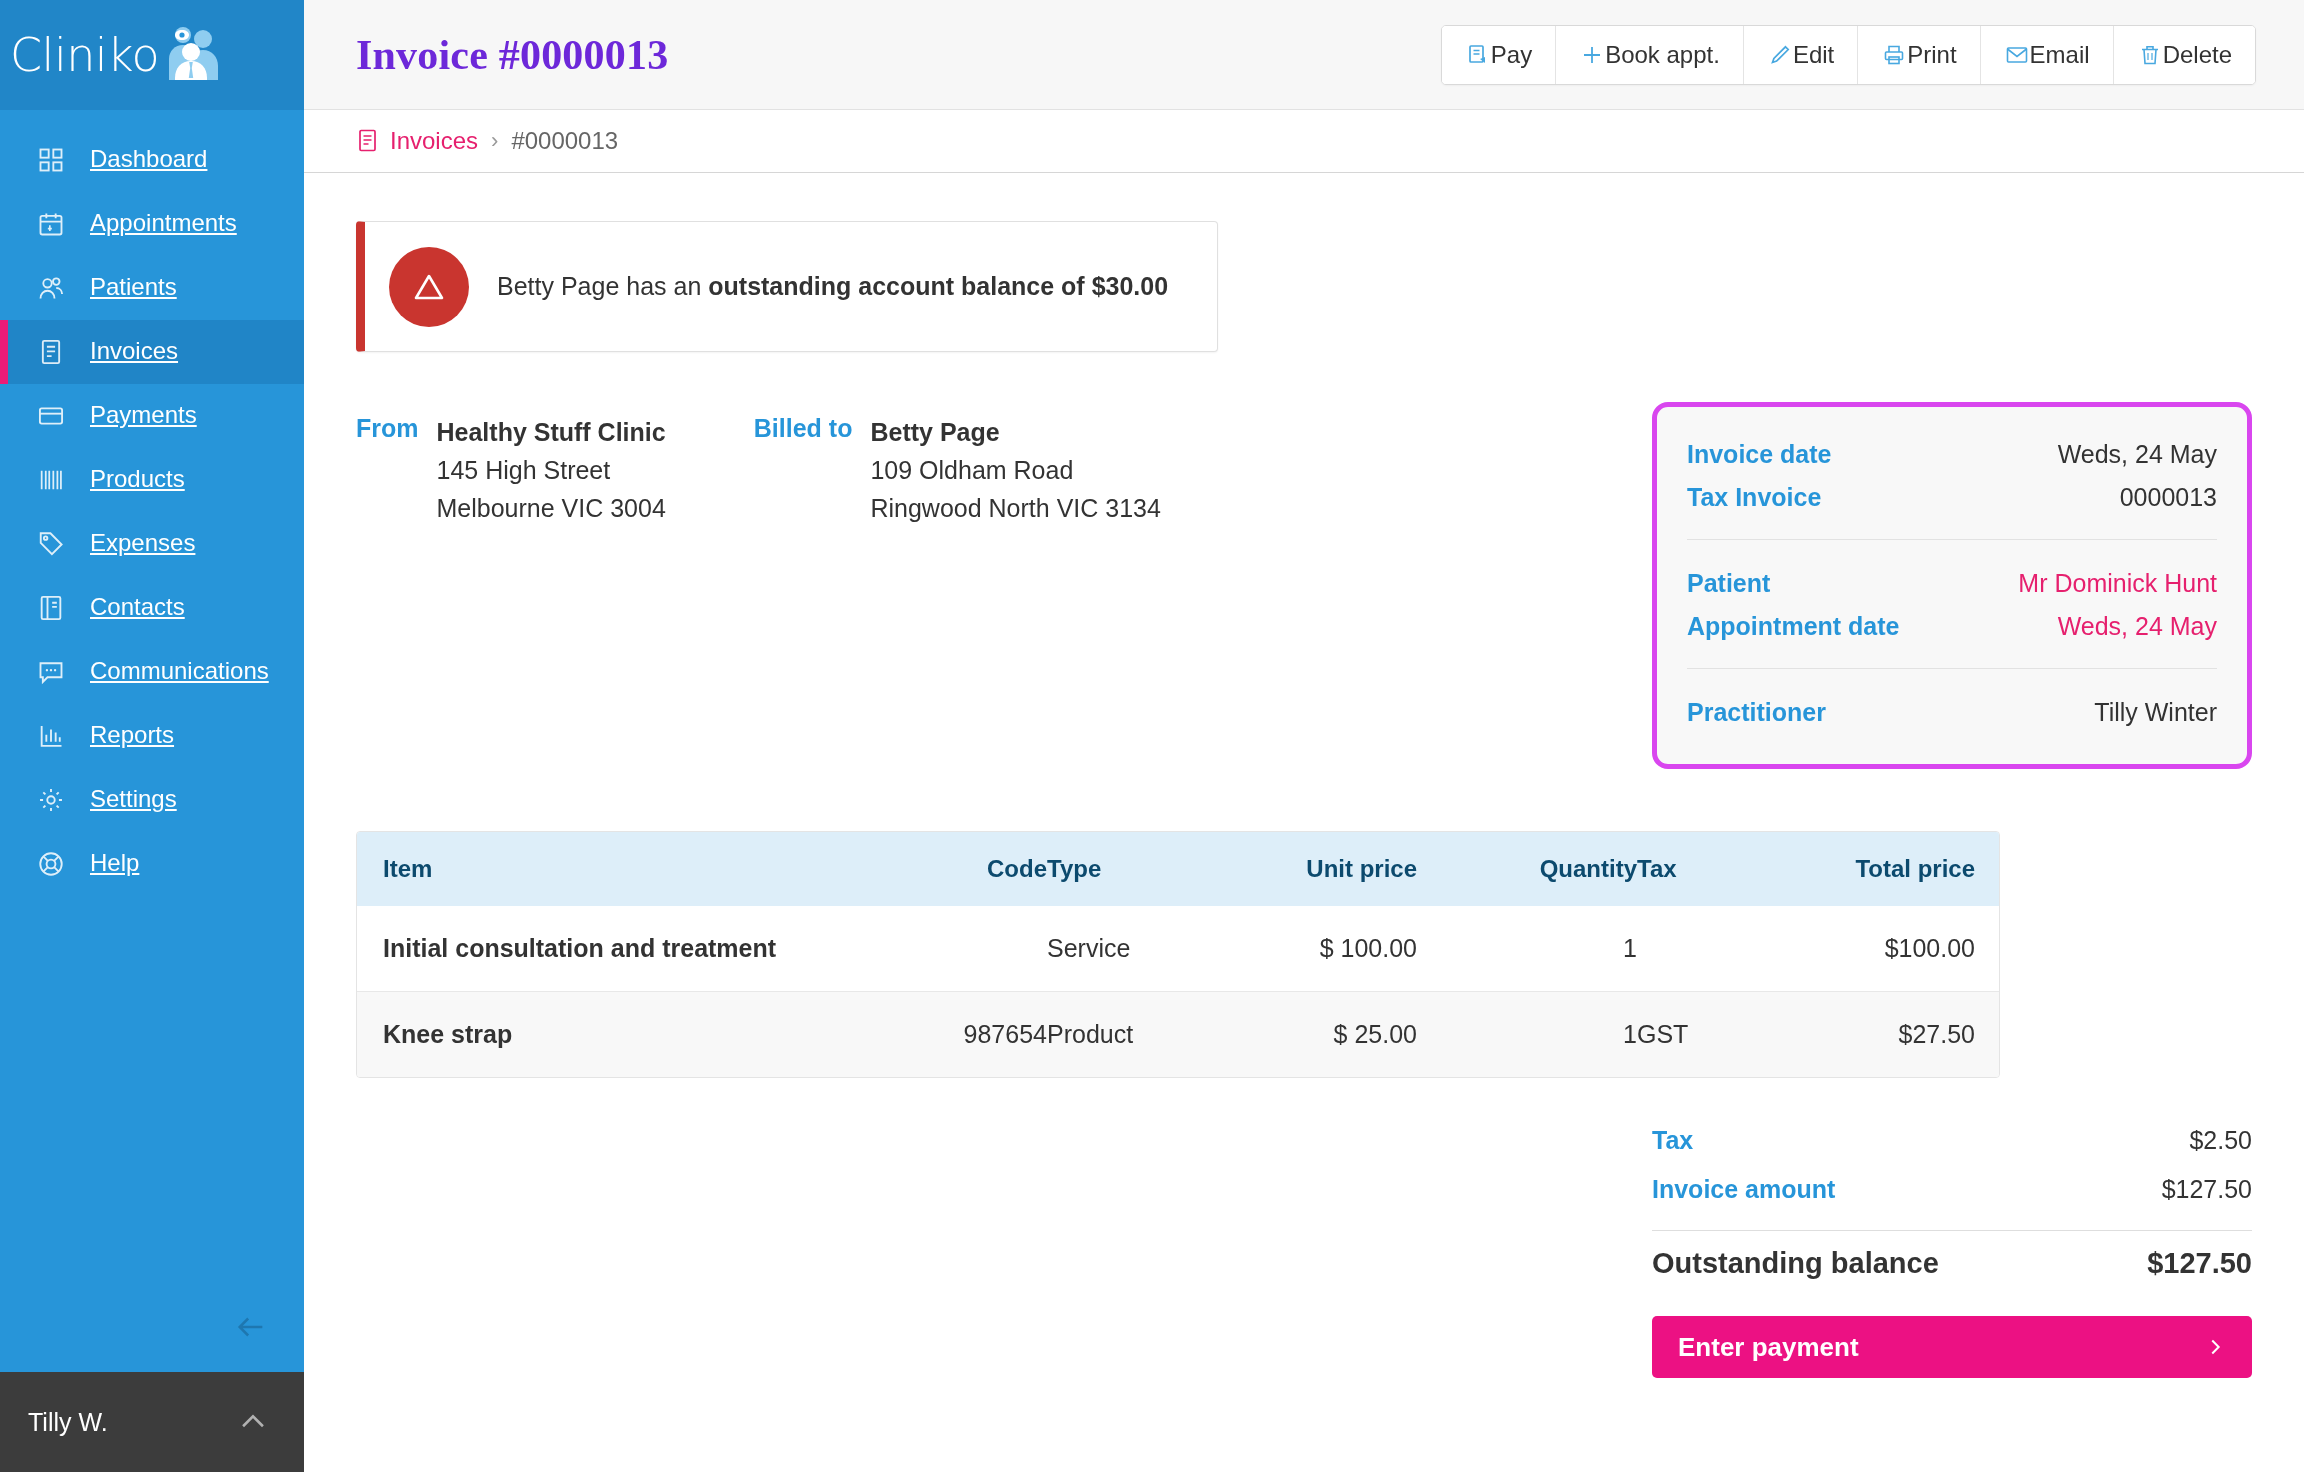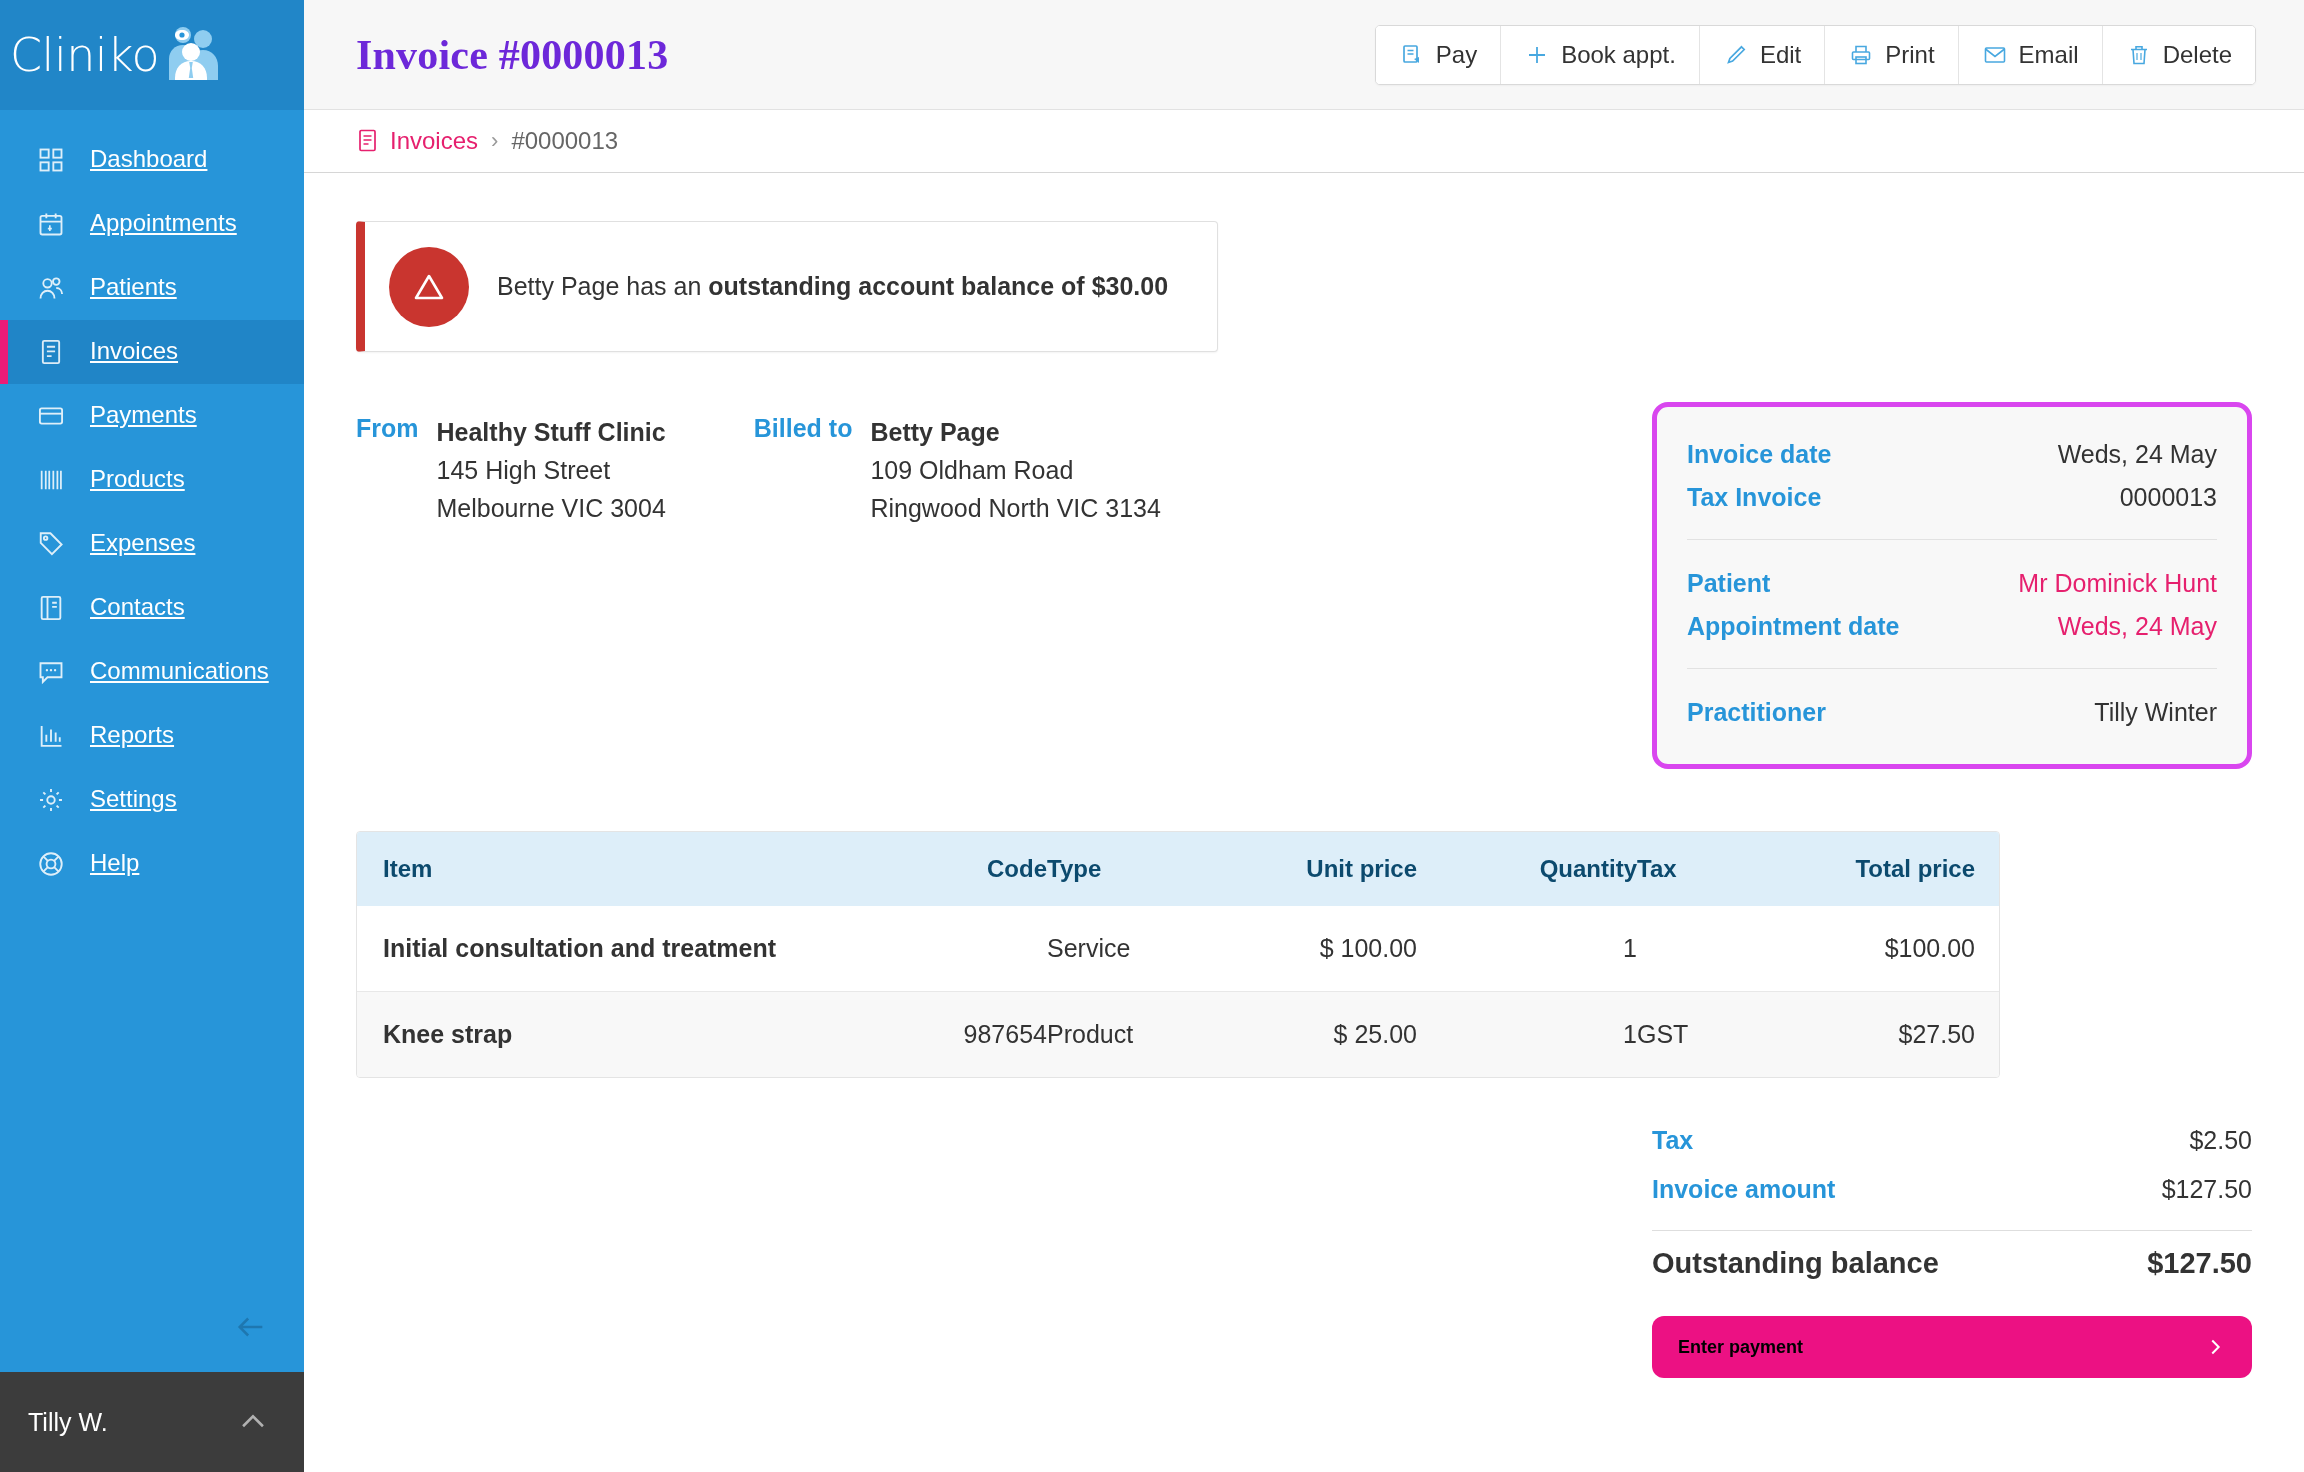--- a/index.html
+++ b/index.html
@@ -93,21 +93,21 @@
   }
   .toolbar {
     display: flex;
     border: 1px solid #d9d9d9;
     border-radius: 5px;
     background: #ffffff;
     overflow: hidden;
     box-shadow: 0 1px 2px rgba(0,0,0,.04);
   }
   .tbtn {
-    display: flex; align-items: center; gap: 11px;
+    display: flex; align-items: center; 
     padding: 0 23px;
     height: 58px;
     font-size: 24px;
     color: #333333;
     background: #ffffff;
     border-right: 1px solid #e4e4e4;
     cursor: pointer;
     white-space: nowrap;
   }
   .tbtn:last-child { border-right: none; }
@@ -232,24 +232,24 @@
   .trow { display: flex; justify-content: space-between; align-items: baseline; padding: 10px 0; }
   .tkey { color: #2795d9; font-size: 25px; font-weight: bold; }
   .tval { font-size: 25px; color: #333333; }
   .tsep { border-top: 1px solid #dedede; margin: 16px 0 6px 0; }
   .trow.big .tkey { color: #333333; font-size: 29px; font-weight: bold; }
   .trow.big .tval { font-size: 29px; font-weight: bold; color: #333333; }
   .pay-btn {
     margin-top: 26px;
     width: 100%; height: 62px;
     background: #ec1183;
-    border-radius: 12px;
+    border-radius: 5px;
     display: flex; align-items: center; justify-content: space-between;
     padding: 0 26px;
-    color: #000000; font-size: 18px; font-weight: bold;
+    color: #ffffff; font-size: 26px; font-weight: bold;
     cursor: pointer; border: none;
     font-family: "Liberation Sans", sans-serif;
   }
   .pay-chevron { width: 22px; height: 26px; }
 </style>
 </head>
 <body>
 
 <div class="app">
 

